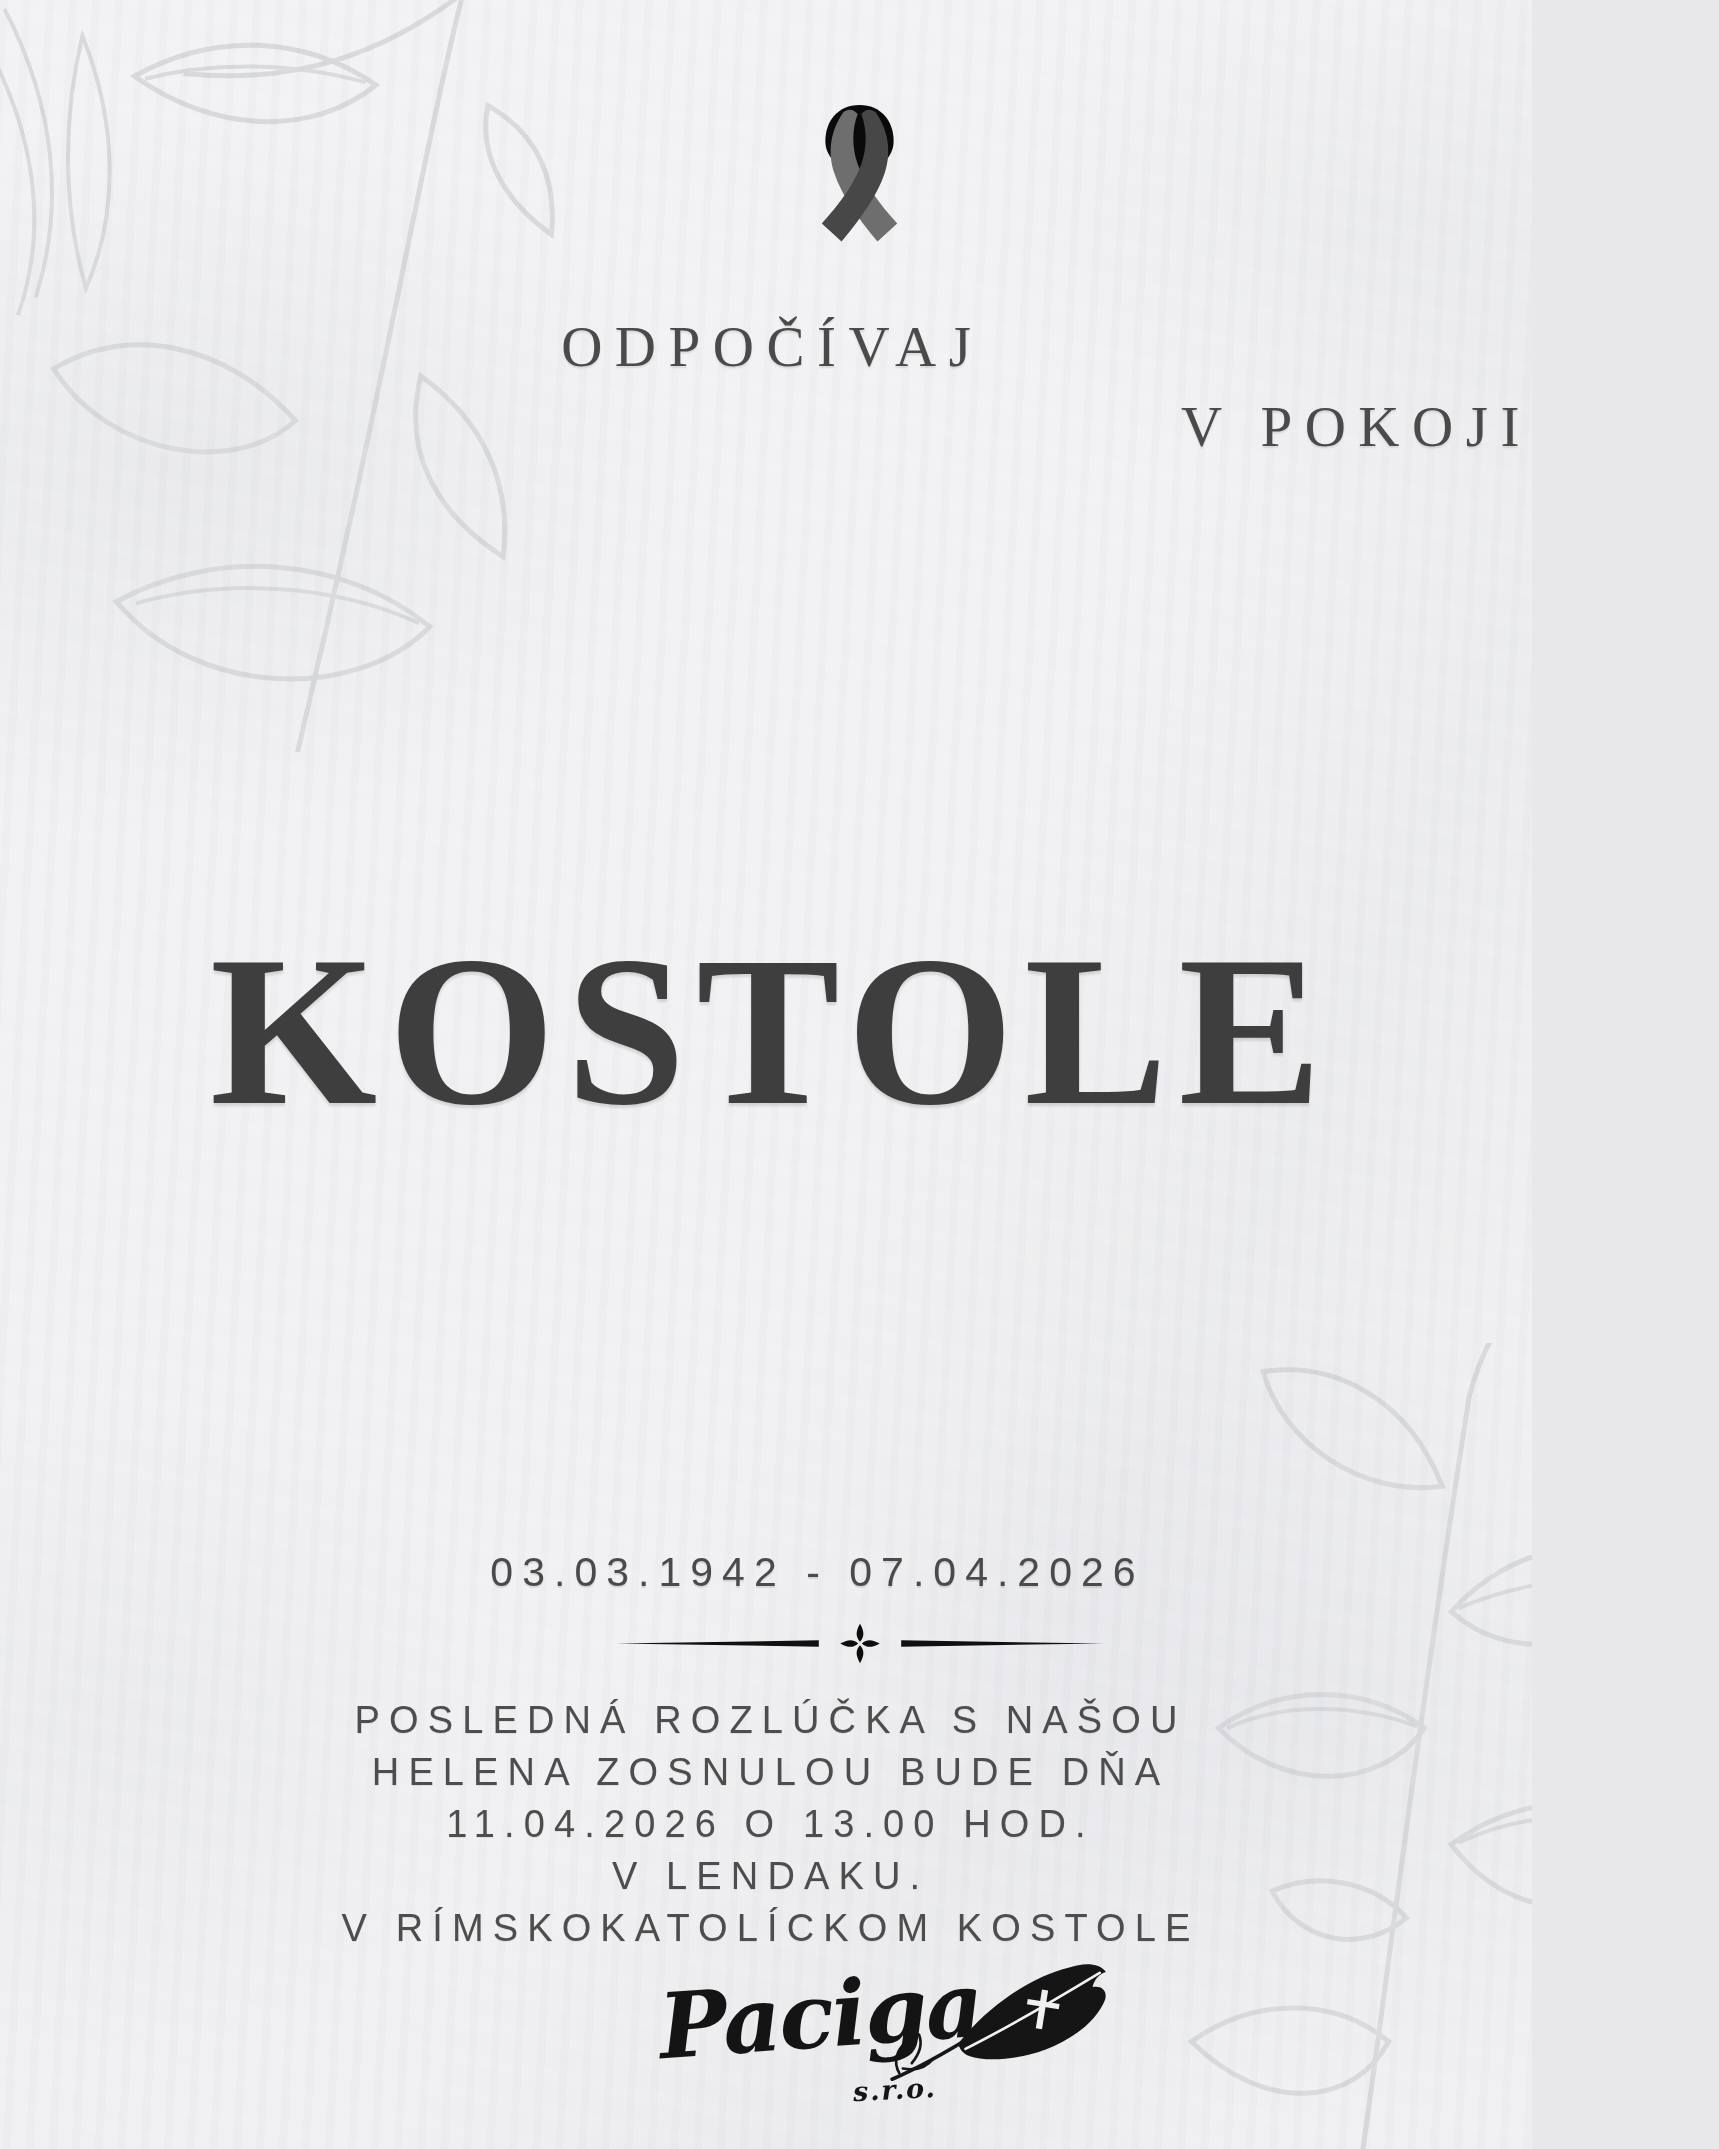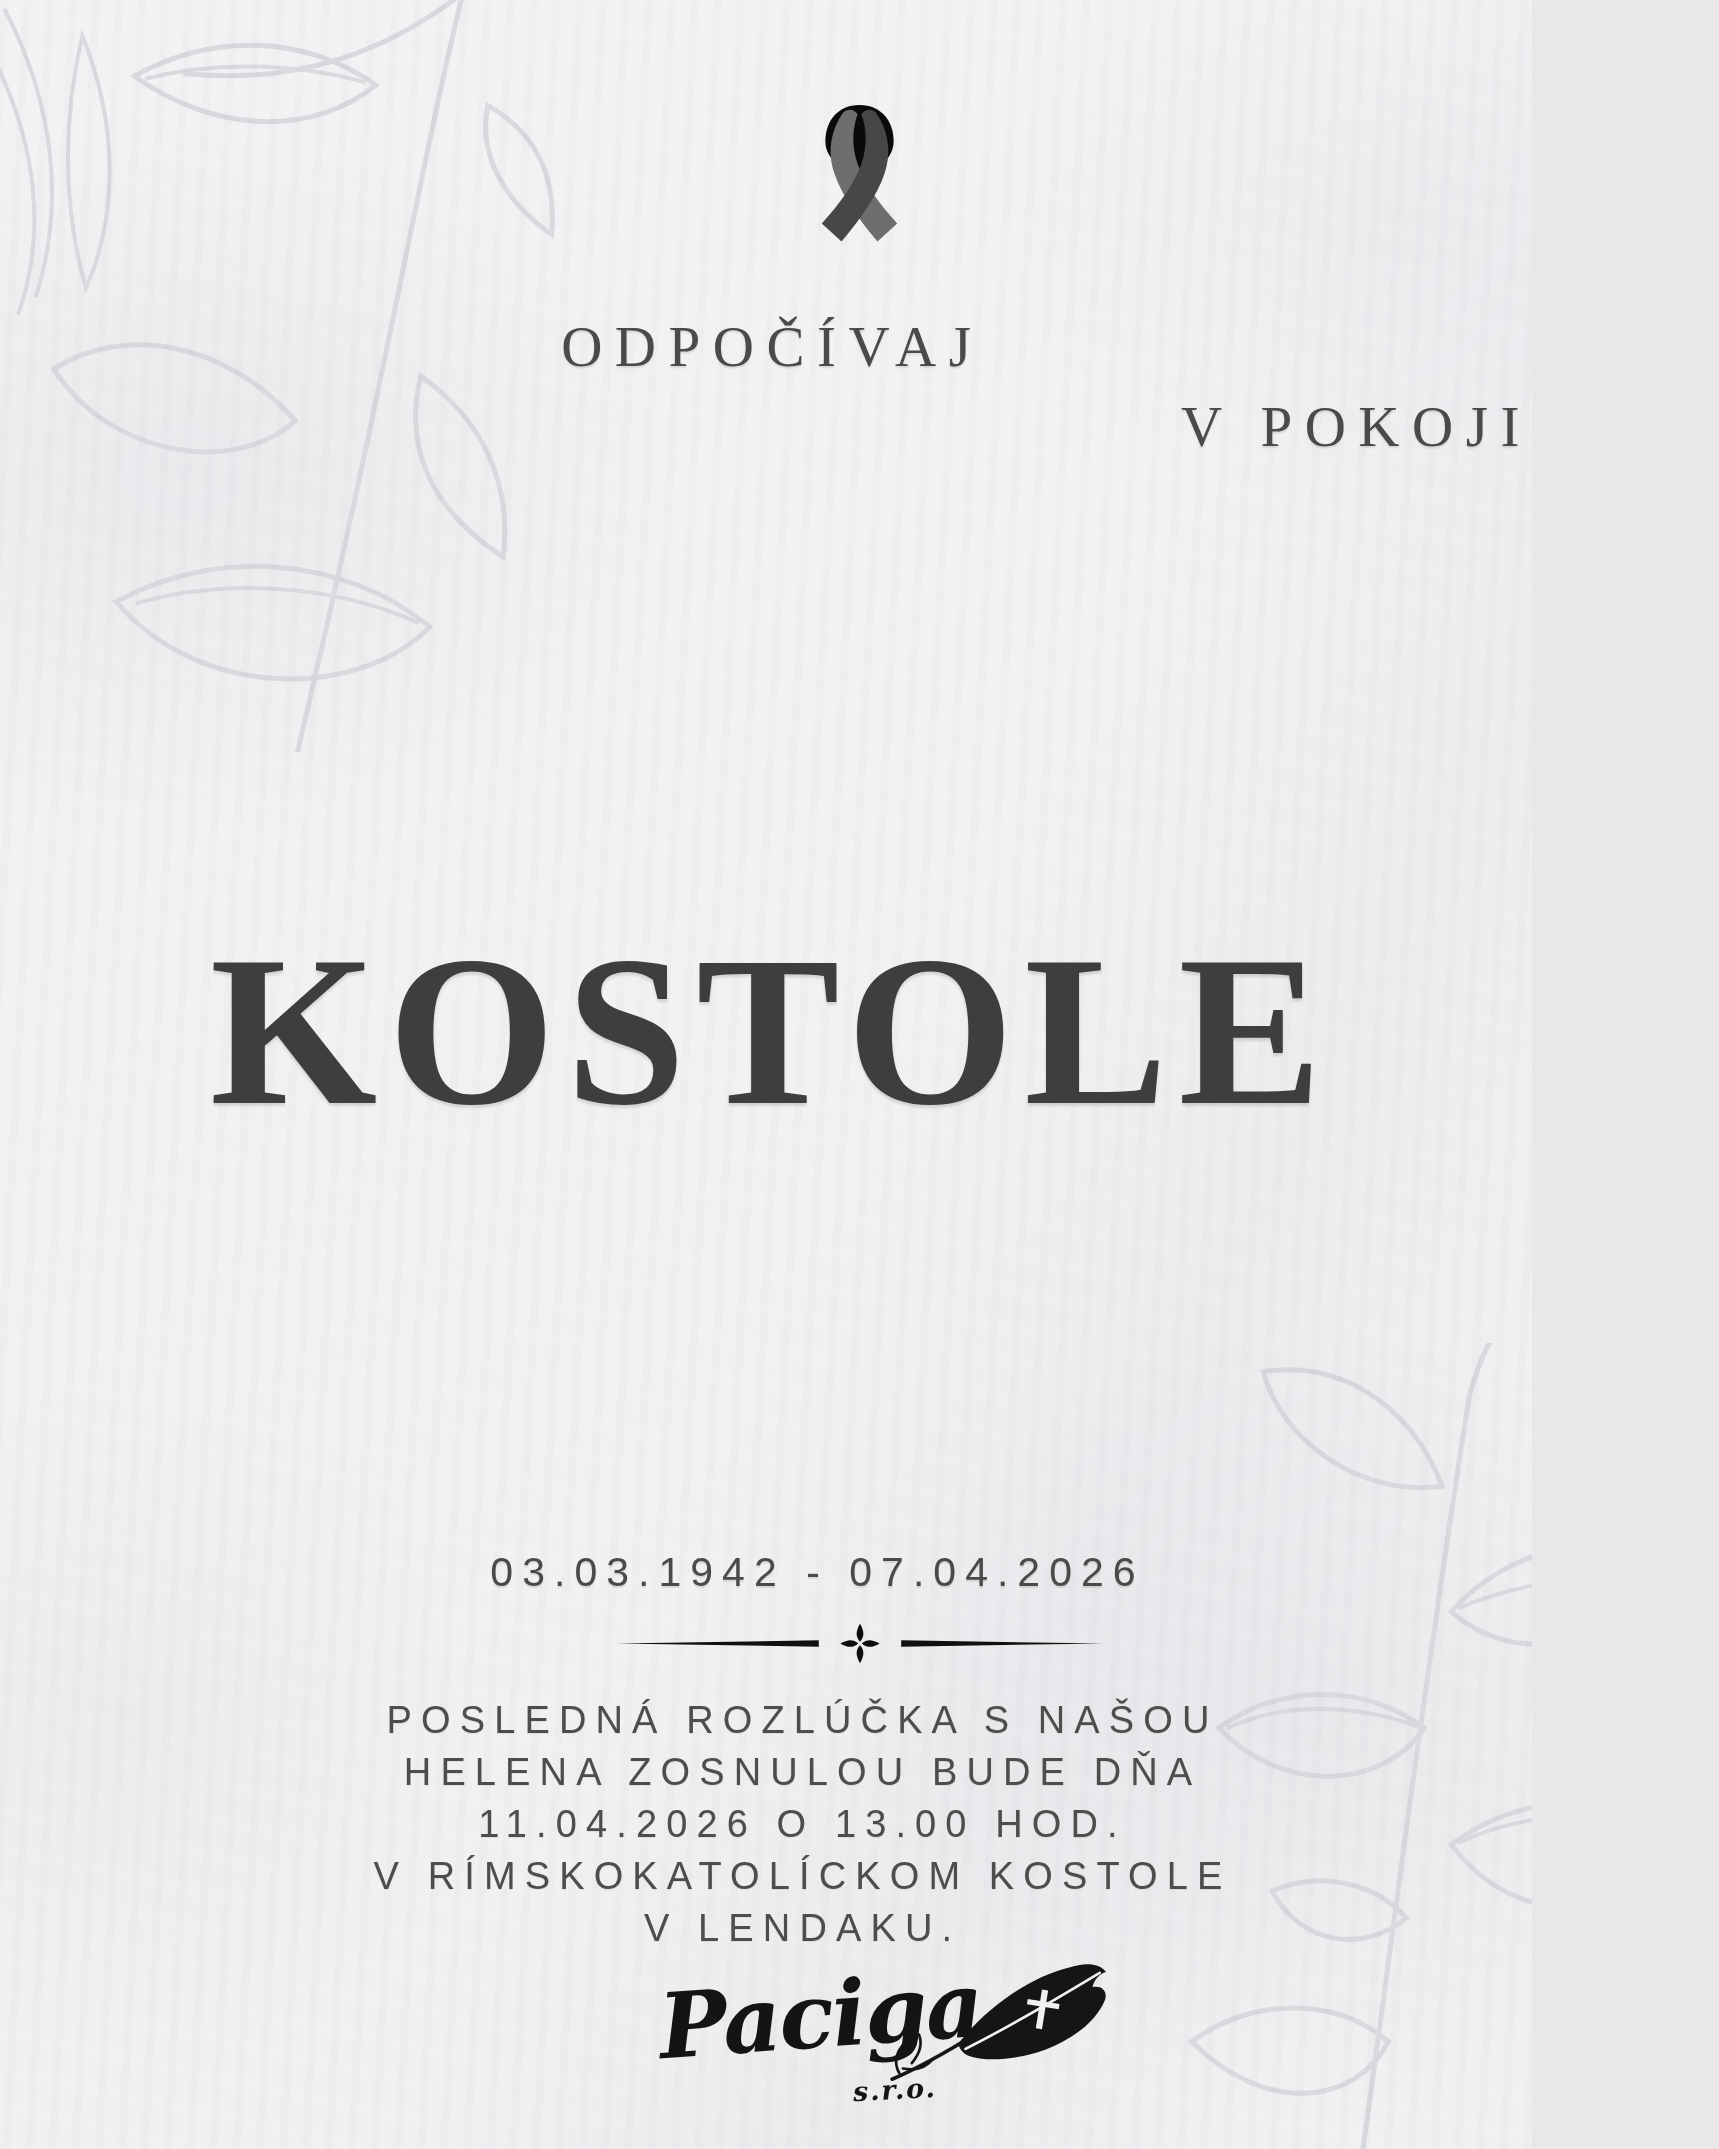--- a/index.html
+++ b/index.html
@@ -48,21 +48,21 @@
 
   .dates {
     position:absolute; left:0; top:1545px; width:100%; text-align:center;
     font-size:41px; line-height:54px; letter-spacing:.22em; text-indent:.22em;
     color:#4a4a4a; text-shadow:0 1.8px 0.9px rgba(0,0,0,.10);margin-left:47px;
   }
 
   .divider { position:absolute; left:609px; top:1622px; width:502px; height:43px; }
 
   .announcement {
-    position:absolute; left:0; top:1694px; width:100%; text-align:center;padding-left:32px;
+    position:absolute; left:0; top:1694px; width:100%; text-align:center;
   }
   .announcement .line {
     font-size:38px; line-height:52px; letter-spacing:.24em; text-indent:.24em;
     color:#4d4d4d; text-shadow:0 0.9px 0.9px rgba(0,0,0,.08); white-space:nowrap;
   }
 
   .logo { position:absolute; left:627px; top:1952px; width:502px; height:188px; }
   .logo .script {
     position:absolute; left:32px; top:14.3px;
     font-family:"DejaVu Serif","Liberation Serif",serif;
@@ -135,22 +135,22 @@
       <path d="M280,46 C284.5,38 285.5,32 280,26 C274.5,32 275.5,38 280,46 Z"></path>
       <path d="M258,24 C266,19.5 272,18.5 278,24 C272,29.5 266,28.5 258,24 Z"></path>
       <path d="M302,24 C294,19.5 288,18.5 282,24 C288,29.5 294,28.5 302,24 Z"></path>
     </g>
   </svg>
 
   <div class="announcement">
     <div class="line sans">POSLEDNÁ ROZLÚČKA S NAŠOU</div>
     <div class="line sans">HELENA ZOSNULOU BUDE DŇA</div>
     <div class="line sans">11.04.2026 O 13.00 HOD.</div>
+    <div class="line sans">V LENDAKU.</div>
     <div class="line sans">V RÍMSKOKATOLÍCKOM KOSTOLE</div>
-    <div class="line sans">V LENDAKU.</div>
   </div>
 
   <div class="logo">
     <svg class="feather" viewBox="0 0 266 152">
       <path d="M18,140 C60,122 102,96 142,70" stroke="#161616" stroke-width="4" fill="none" stroke-linecap="round"></path>
       <path d="M30,128 C46,131 57,126 64,117" stroke="#161616" stroke-width="3" fill="none" stroke-linecap="round"></path>
       <path d="M26,133 C19,121 23,108 33,99" stroke="#161616" stroke-width="3" fill="none" stroke-linecap="round"></path>
       <path d="M40,122 C50,110 52,100 48,90" stroke="#161616" stroke-width="3" fill="none" stroke-linecap="round"></path>
       <path d="M92,100 C125,58 172,26 216,15 C231,10 249,9 257,20 C250,22 244,28 242,37 C252,35 259,41 256,51 C247,74 221,95 189,107 C158,118 124,121 104,114 C97,111 93,106 92,100 Z" fill="#151515"></path>
       <path d="M100,106 C152,80 202,50 250,21" stroke="#f1f1f2" stroke-width="3" fill="none" stroke-linecap="round"></path>

